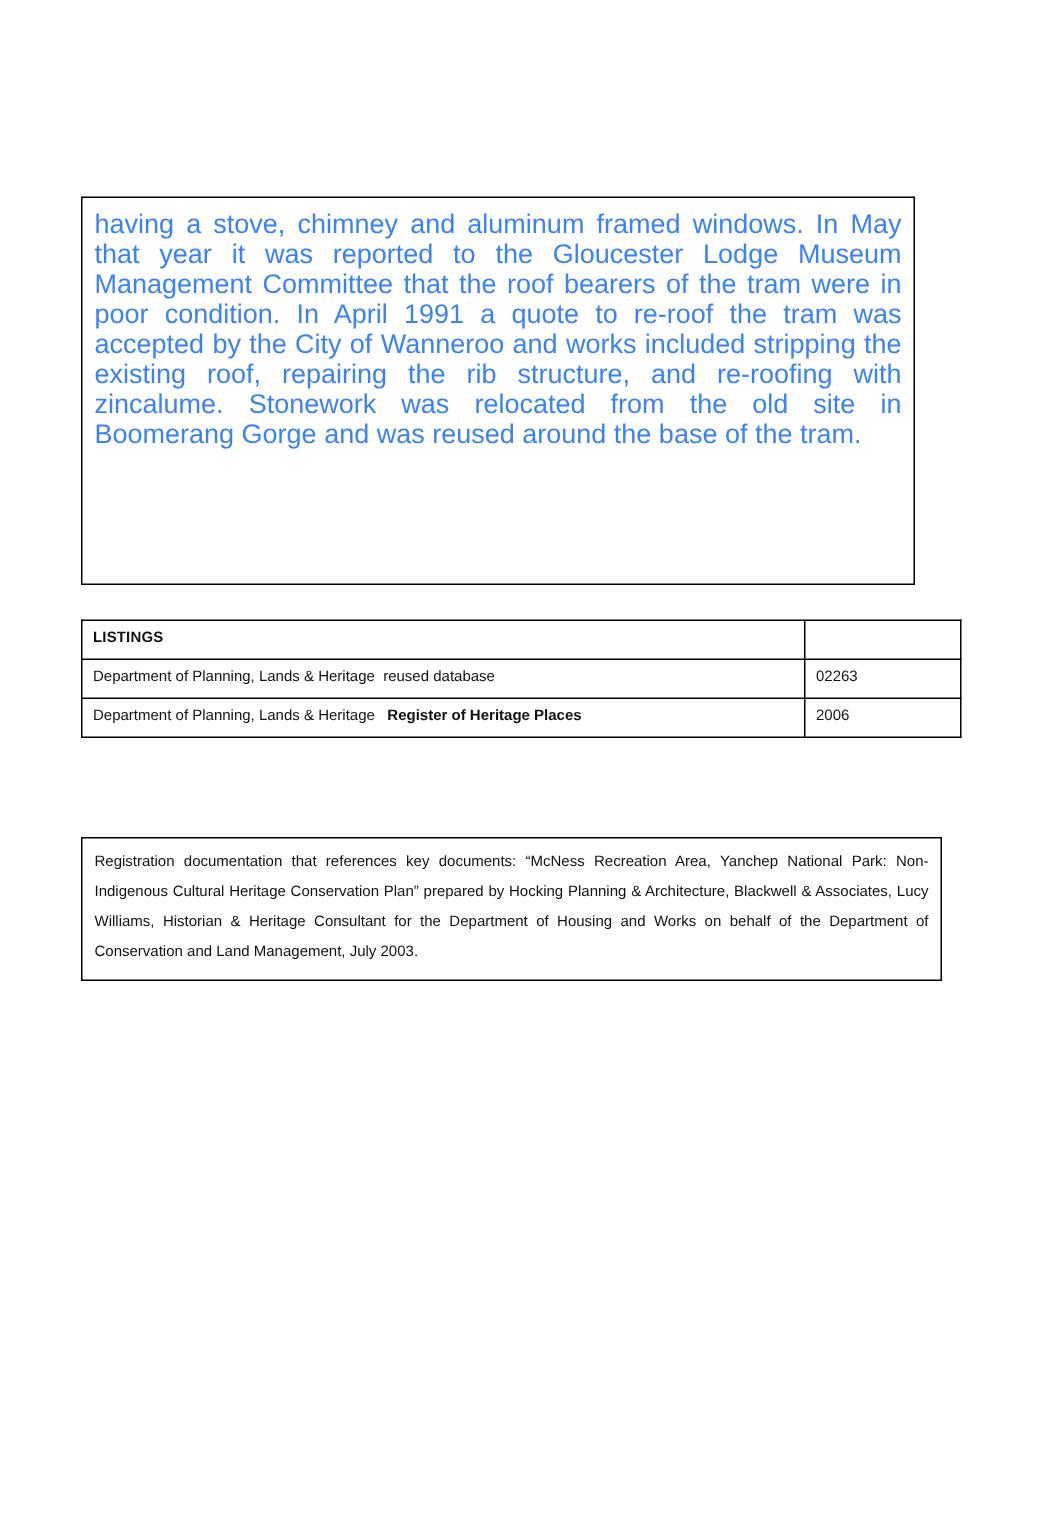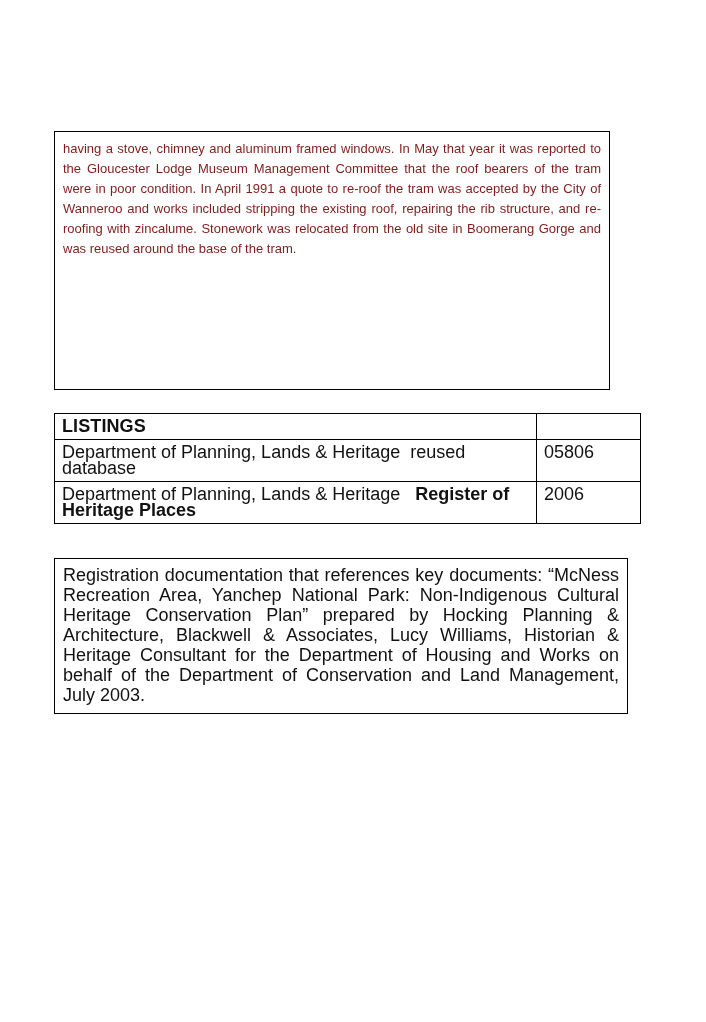--- a/index.html
+++ b/index.html
@@ -32,38 +32,38 @@
     left: 54px;
     top: 131px;
     width: 556px;
     height: 259px;
     box-sizing: border-box;
     border: 1px solid #000000;
     padding: 7px 8px 8px 8px;
   }
   .narrative-text {
     margin: 0;
-    font-size: 13px;
+    font-size: 18px;
     line-height: 20px;
     text-align: justify;
     text-justify: inter-word;
-    color: #7f1d1d;
+    color: #3b82f6;
   }
 
   
   .doc-table {
     position: absolute;
     border-collapse: collapse;
     table-layout: fixed;
     background: #ffffff;
   }
   .doc-table td {
     border: 1px solid #000000;
     padding: 4px 7px 5px 7px;
-    font-size: 18px;
+    font-size: 10px;
     line-height: 16px;
     vertical-align: top;
     color: #111111;
   }
   .doc-table td.hdr {
     font-weight: bold;
     letter-spacing: 0.1px;
   }
   .doc-table td.val {
     white-space: nowrap;
@@ -105,21 +105,21 @@
   </div>
 
   <table class="doc-table" id="listings-table">
     <tbody>
       <tr class="row-head">
         <td class="hdr c-label">LISTINGS</td>
         <td class="c-value"></td>
       </tr>
       <tr>
         <td class="c-label"><span>Department of Planning, Lands &amp; Heritage</span><span class="bold-inline"></span>&nbsp; <span>reused database</span></td>
-        <td class="c-value val">05806</td>
+        <td class="c-value val">02263</td>
       </tr>
       <tr>
         <td class="c-label"><span>Department of Planning, Lands &amp; Heritage</span>&nbsp;&nbsp; <span class="bold-inline">Register of Heritage Places</span><span></span></td>
         <td class="c-value val">2006</td>
       </tr>
     </tbody>
   </table>
 
   <table class="doc-table" id="supporting-table">
     <tbody>

